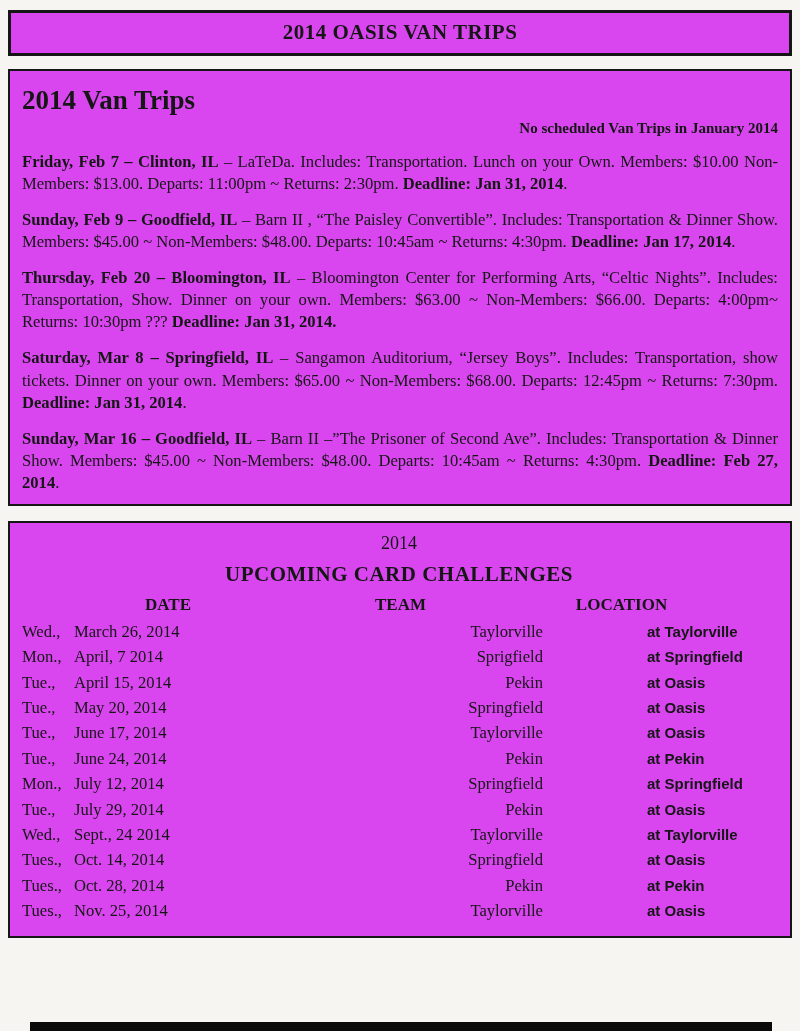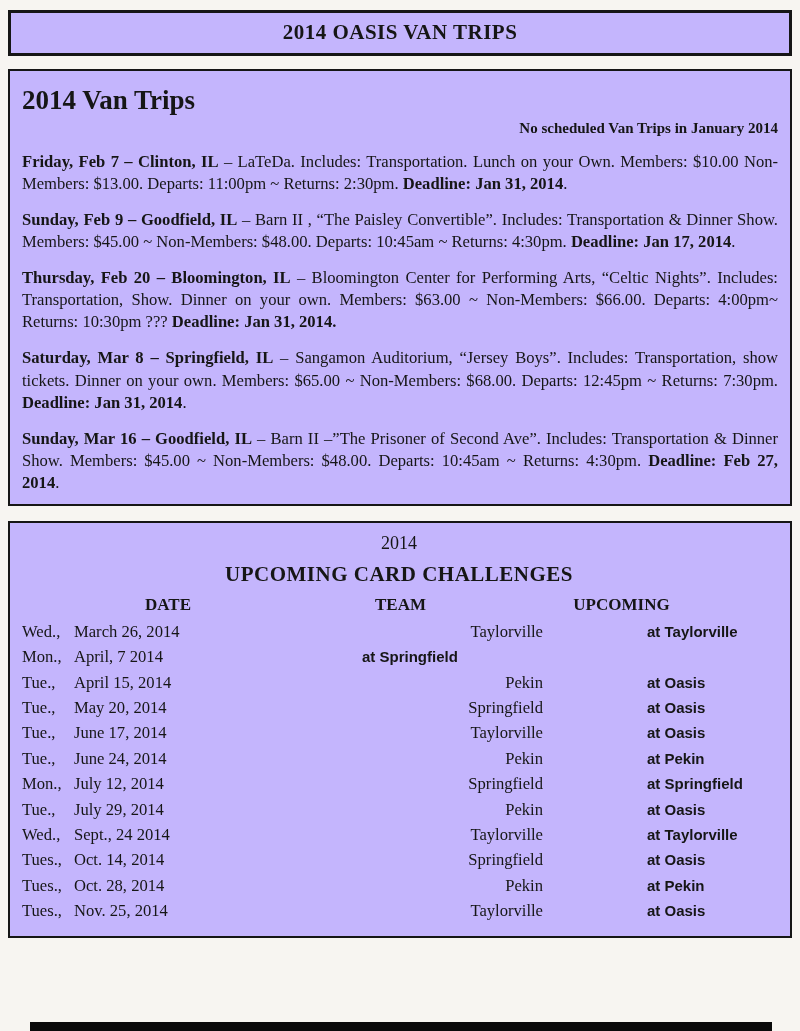--- a/index.html
+++ b/index.html
@@ -15,21 +15,21 @@
     background: #f7f5f1;
     font-family: "Liberation Serif", serif;
     color: #161616;
     overflow: hidden;
     box-sizing: border-box;
   }
   .box {
     margin: 0 8px;
     border: 2px solid #161616;
     box-sizing: border-box;
-    background: #c4b5fd;
+    background: #d946ef;
   }
   
   .header-box {
     margin-top: 10px;
     border-width: 3px;
     padding: 7px 10px 8px;
     text-align: center;
   }
   .header-box h1 {
     margin: 0;
@@ -139,37 +139,38 @@
 </div>
   </section>
 
   <section class="box challenges-box">
     <div class="ch-year">2014</div>
     <h2 class="ch-title">UPCOMING CARD CHALLENGES</h2>
     <div>
       <div class="ch-head">
         <div class="col-date">DATE</div>
         <div class="col-team">TEAM</div>
-        <div class="col-location">UPCOMING</div>
+        <div class="col-location">LOCATION</div>
       </div>
       <div>
   <div class="ch-row">
     <div class="cell-date">
               <span class="day">Wed.,</span>
               <span>March 26, 2014</span>
             </div>
     <div class="cell-team">Taylorville</div>
     <div class="cell-loc">at Taylorville</div>
   </div>
 
   <div class="ch-row">
     <div class="cell-date">
               <span class="day">Mon.,</span>
               <span>April, 7 2014</span>
             </div>
+    <div class="cell-team">Sprigfield</div>
     <div class="cell-loc">at Springfield</div>
   </div>
 
   <div class="ch-row">
     <div class="cell-date">
               <span class="day">Tue.,</span>
               <span>April 15, 2014</span>
             </div>
     <div class="cell-team">Pekin</div>
     <div class="cell-loc">at Oasis</div>

